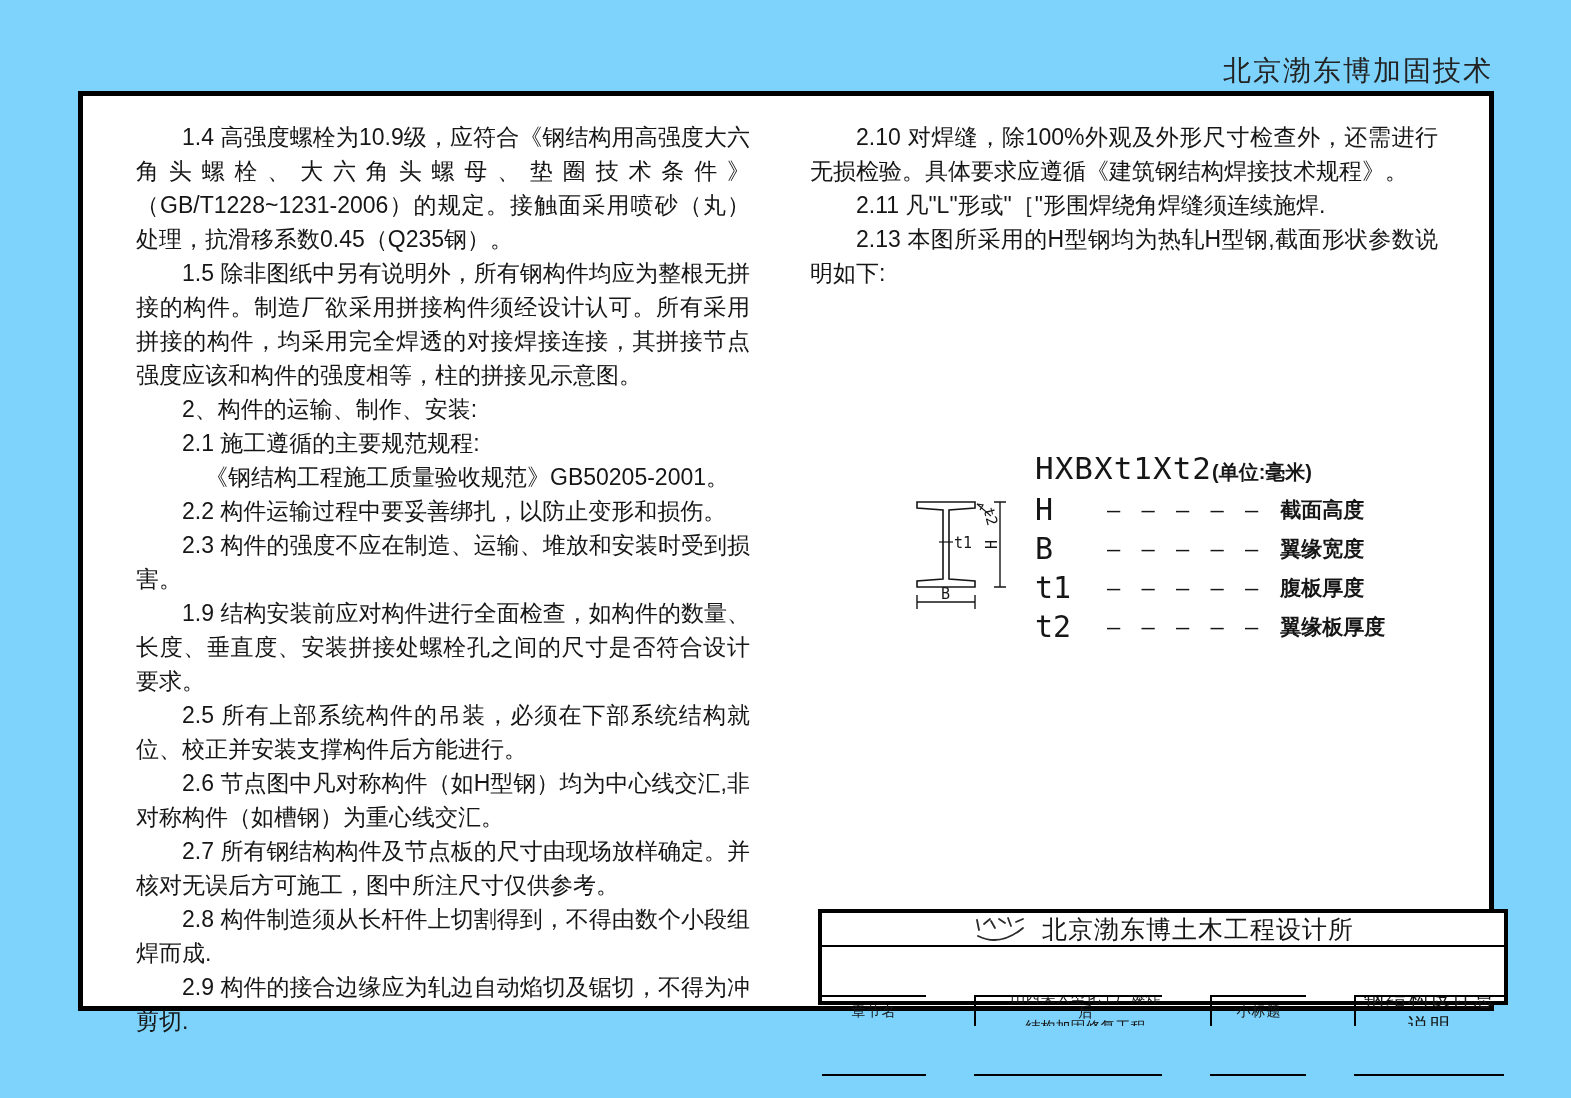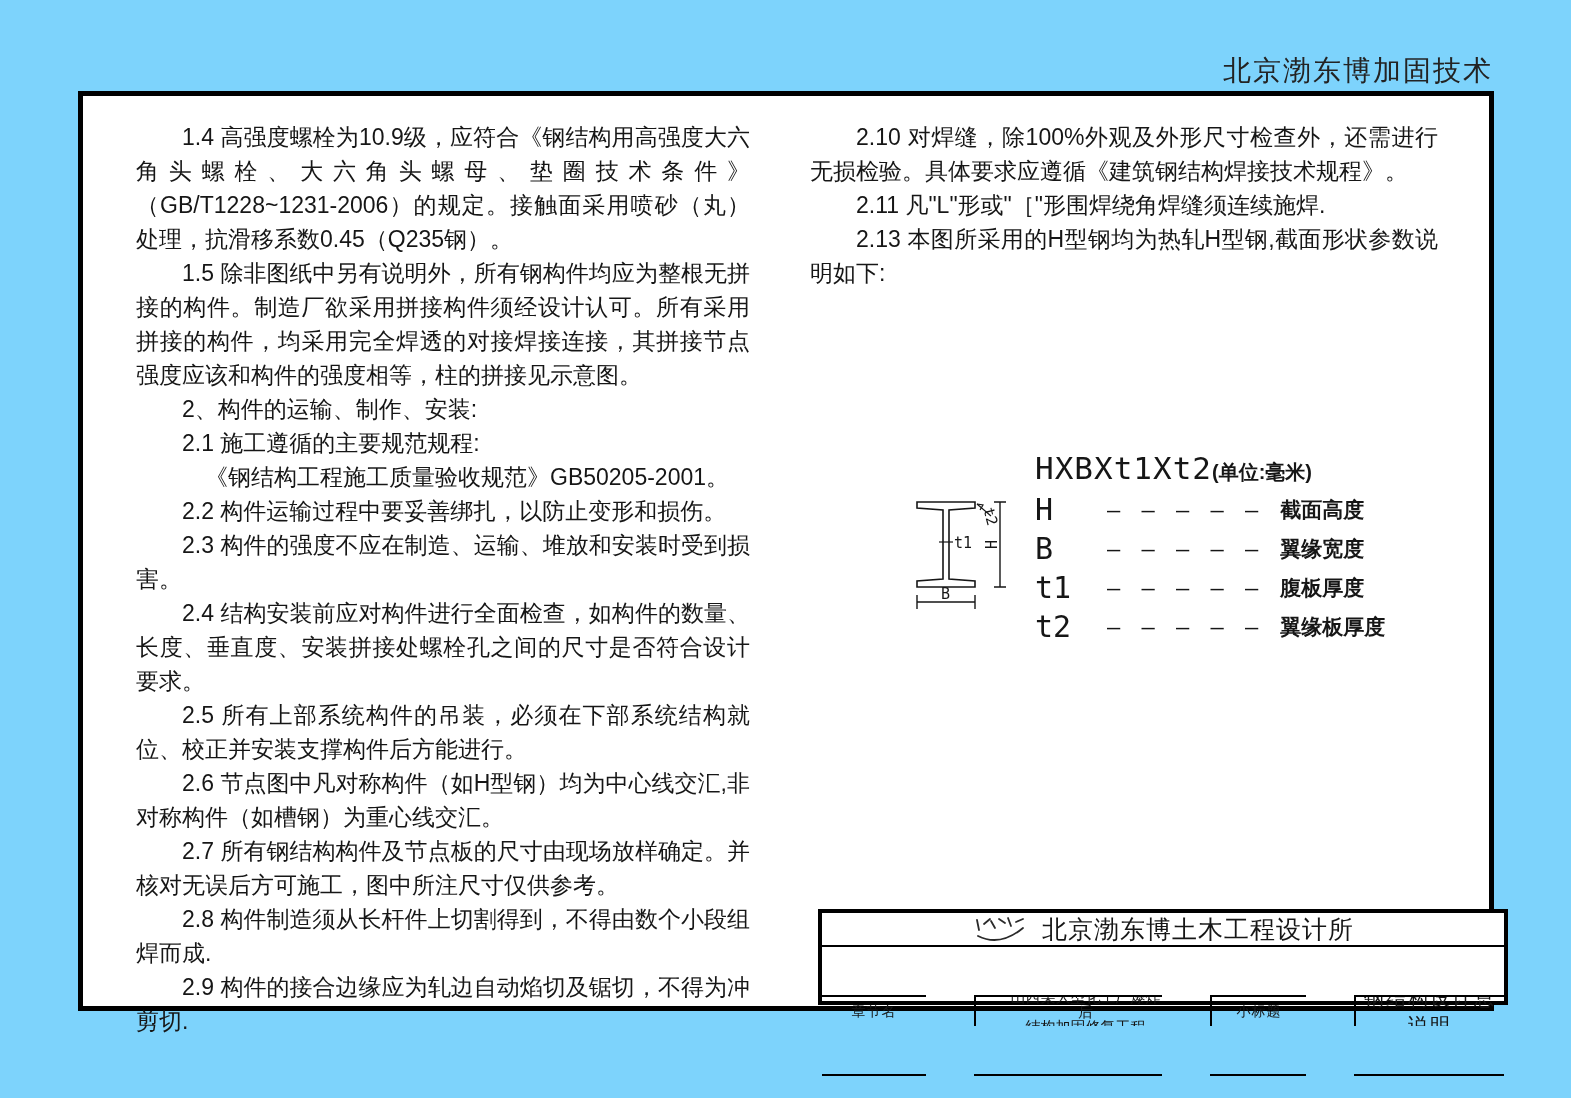--- a/index.html
+++ b/index.html
@@ -91,21 +91,21 @@
   <div class="sheet"></div>
 
   <div class="col col-left">
     <p>1.4 高强度螺栓为10.9级，应符合《钢结构用高强度大六角头螺栓、大六角头螺母、垫圈技术条件》（GB/T1228~1231-2006）的规定。接触面采用喷砂（丸）处理，抗滑移系数0.45（Q235钢）。</p>
     <p>1.5 除非图纸中另有说明外，所有钢构件均应为整根无拼接的构件。制造厂欲采用拼接构件须经设计认可。所有采用拼接的构件，均采用完全焊透的对接焊接连接，其拼接节点强度应该和构件的强度相等，柱的拼接见示意图。</p>
     <p>2、构件的运输、制作、安装:</p>
     <p>2.1 施工遵循的主要规范规程:</p>
     <p class="q1">《钢结构工程施工质量验收规范》GB50205-2001。</p>
     <p>2.2 构件运输过程中要妥善绑扎，以防止变形和损伤。</p>
     <p>2.3 构件的强度不应在制造、运输、堆放和安装时受到损害。</p>
-    <p>2.4 结构安装前应对构件进行全面检查，如构件的数量、长度、垂直度、安装拼接处螺栓孔之间的尺寸是否符合设计要求。</p>
+    <p>1.9 结构安装前应对构件进行全面检查，如构件的数量、长度、垂直度、安装拼接处螺栓孔之间的尺寸是否符合设计要求。</p>
     <p>2.5 所有上部系统构件的吊装，必须在下部系统结构就位、校正并安装支撑构件后方能进行。</p>
     <p>2.6 节点图中凡对称构件（如H型钢）均为中心线交汇,非对称构件（如槽钢）为重心线交汇。</p>
     <p>2.7 所有钢结构构件及节点板的尺寸由现场放样确定。并核对无误后方可施工，图中所注尺寸仅供参考。</p>
     <p>2.8 构件制造须从长杆件上切割得到，不得由数个小段组焊而成.</p>
     <p>2.9 构件的接合边缘应为轧边自动焰切及锯切，不得为冲剪切.</p>
   </div>
 
   <div class="col col-right">
     <p>2.10 对焊缝，除100%外观及外形尺寸检查外，还需进行无损检验。具体要求应遵循《建筑钢结构焊接技术规程》。</p>
     <p>2.11 凡"L"形或"［"形围焊绕角焊缝须连续施焊.</p>

